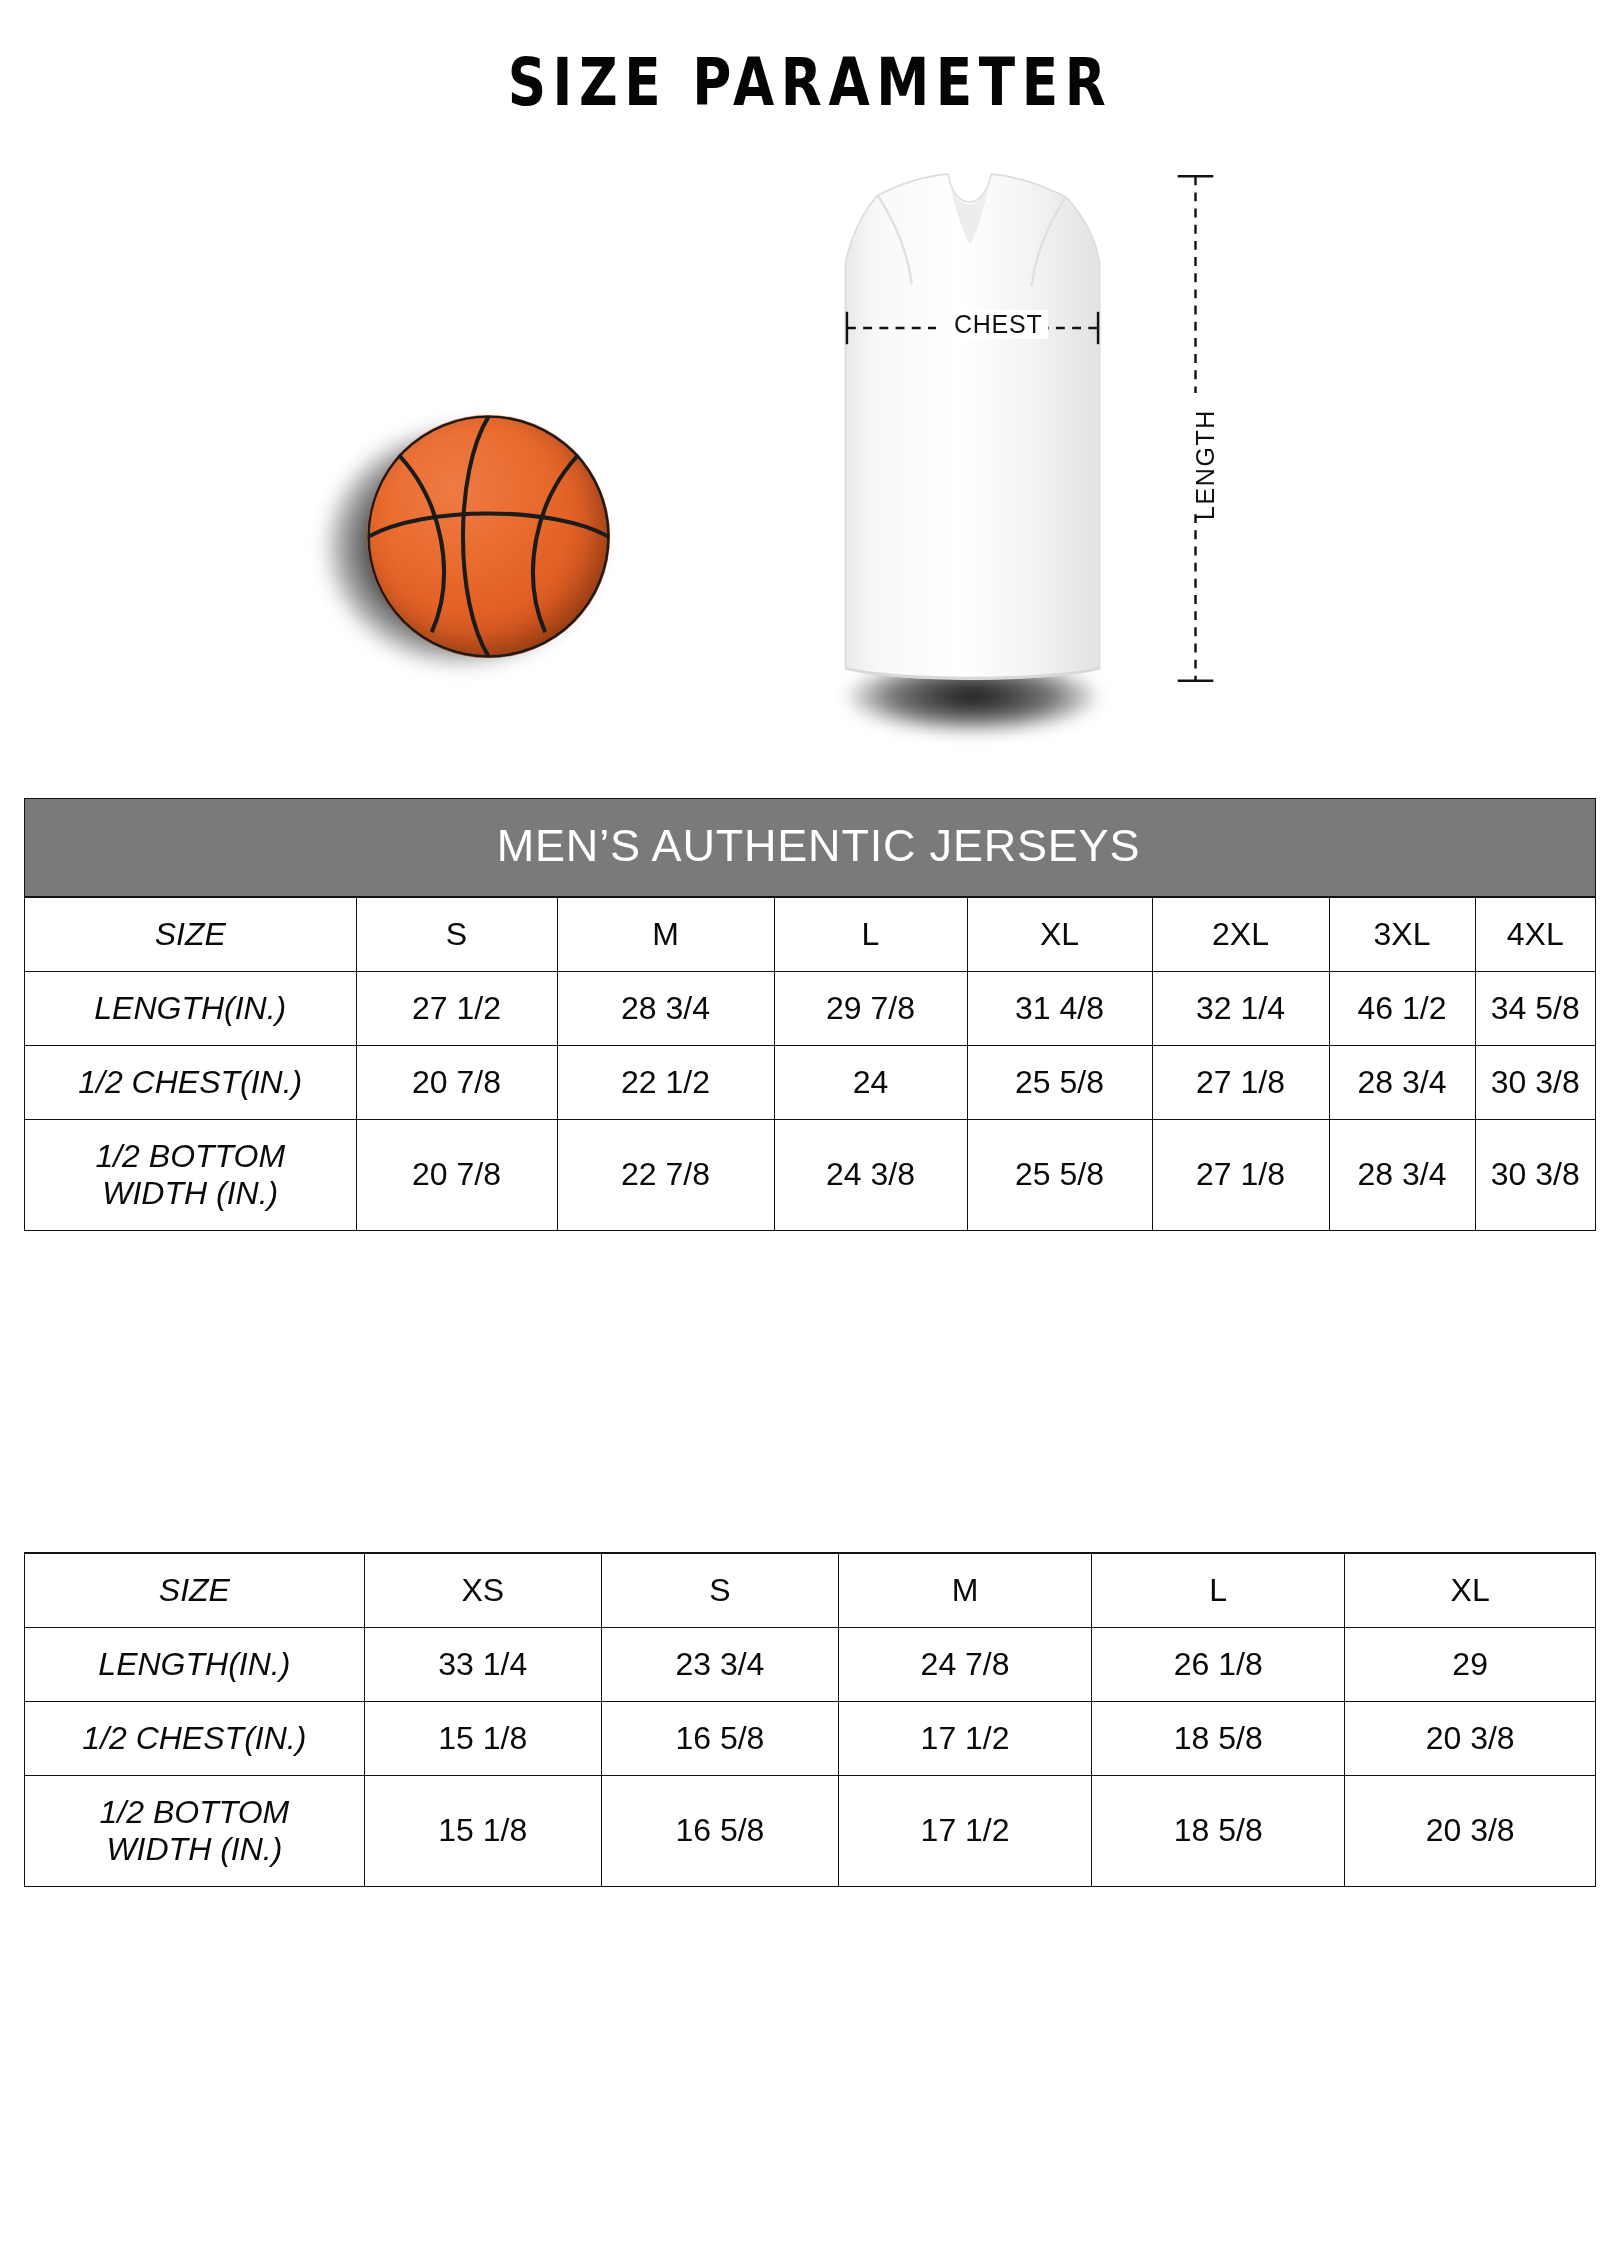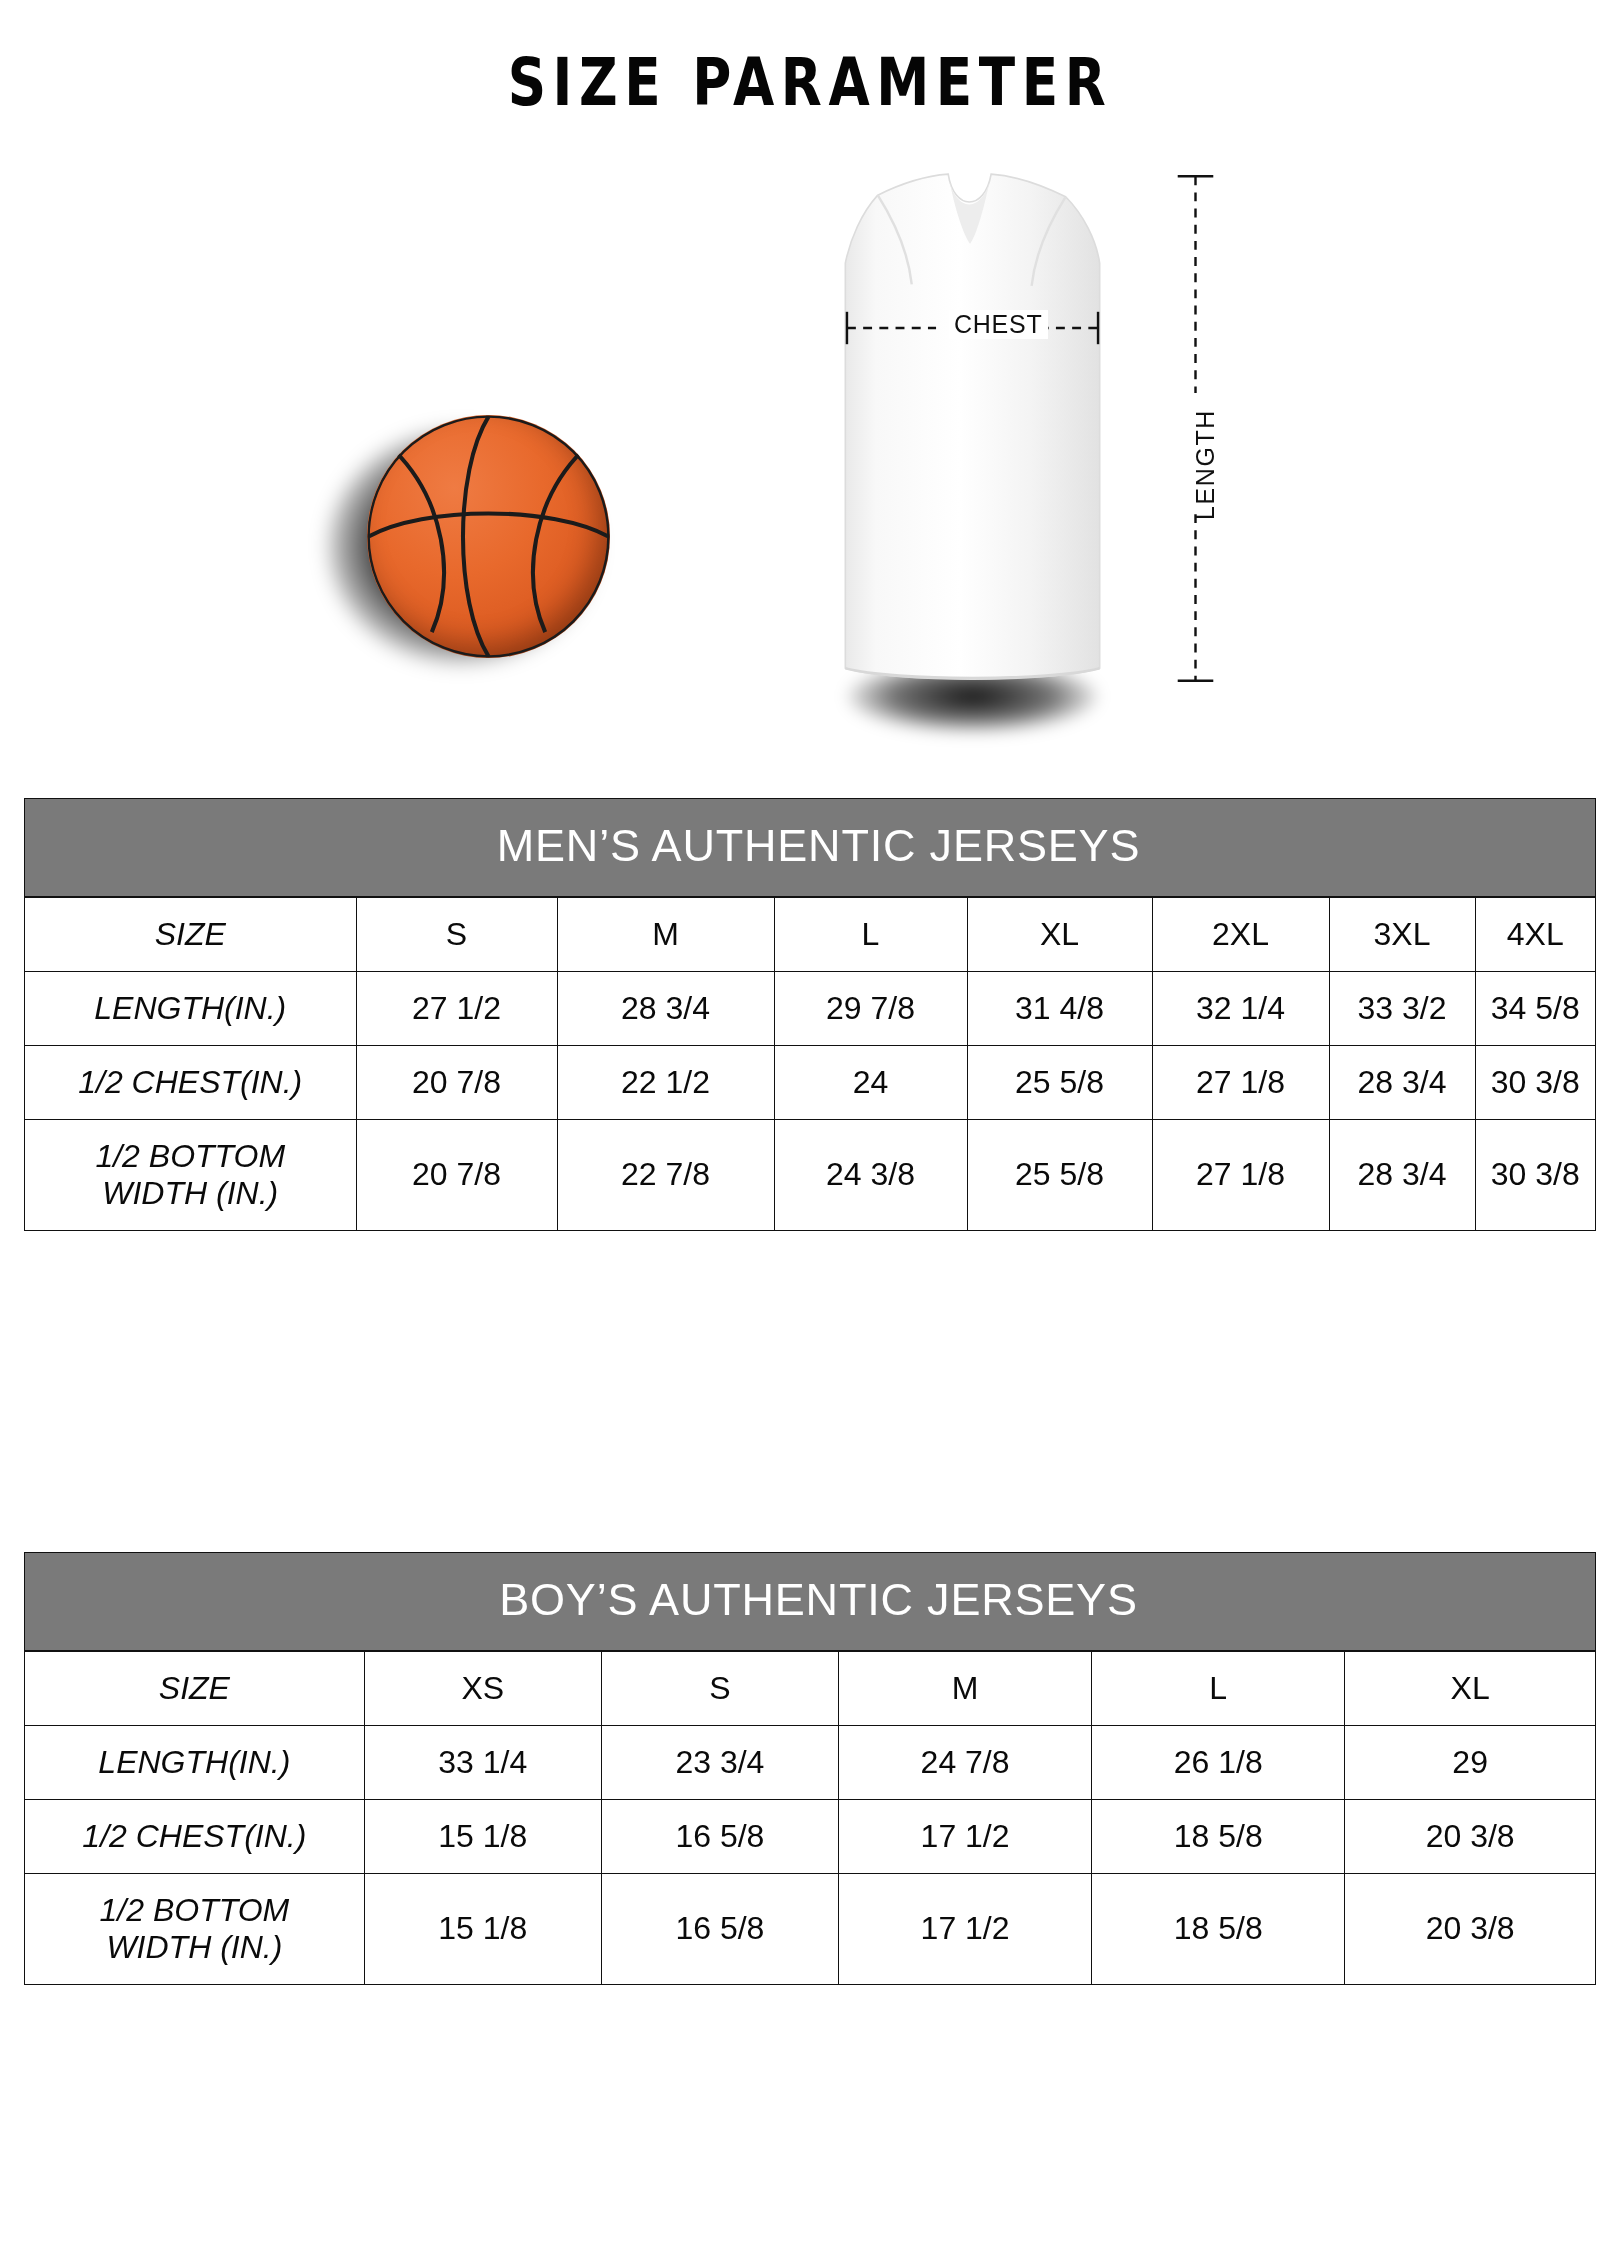--- a/index.html
+++ b/index.html
@@ -284,21 +284,21 @@
           <td>3XL</td>
           <td>4XL</td>
         </tr>
         <tr>
           <td class="rowhead">LENGTH(IN.)</td>
           <td>27  1/2</td>
           <td>28  3/4</td>
           <td>29  7/8</td>
           <td>31  4/8</td>
           <td>32  1/4</td>
-          <td>33  3/2</td>
+          <td>46  1/2</td>
           <td>34  5/8</td>
         </tr>
         <tr>
           <td class="rowhead">1/2 CHEST(IN.)</td>
           <td>20  7/8</td>
           <td>22  1/2</td>
           <td>24</td>
           <td>25  5/8</td>
           <td>27  1/8</td>
           <td>28  3/4</td>
@@ -312,21 +312,20 @@
           <td>25  5/8</td>
           <td>27  1/8</td>
           <td>28  3/4</td>
           <td>30  3/8</td>
         </tr>
       </tbody>
     </table>
   </div>
 
   <div class="table-block" id="boys-block">
-    <div class="table-head">BOY’S AUTHENTIC JERSEYS</div>
     <table class="size" id="boys-table">
       <colgroup>
         <col class="b0">
           <col class="b1">
           <col class="b2">
         <col class="b3">
           <col class="b4">
           <col class="b5">
       </colgroup>
       <tbody>

